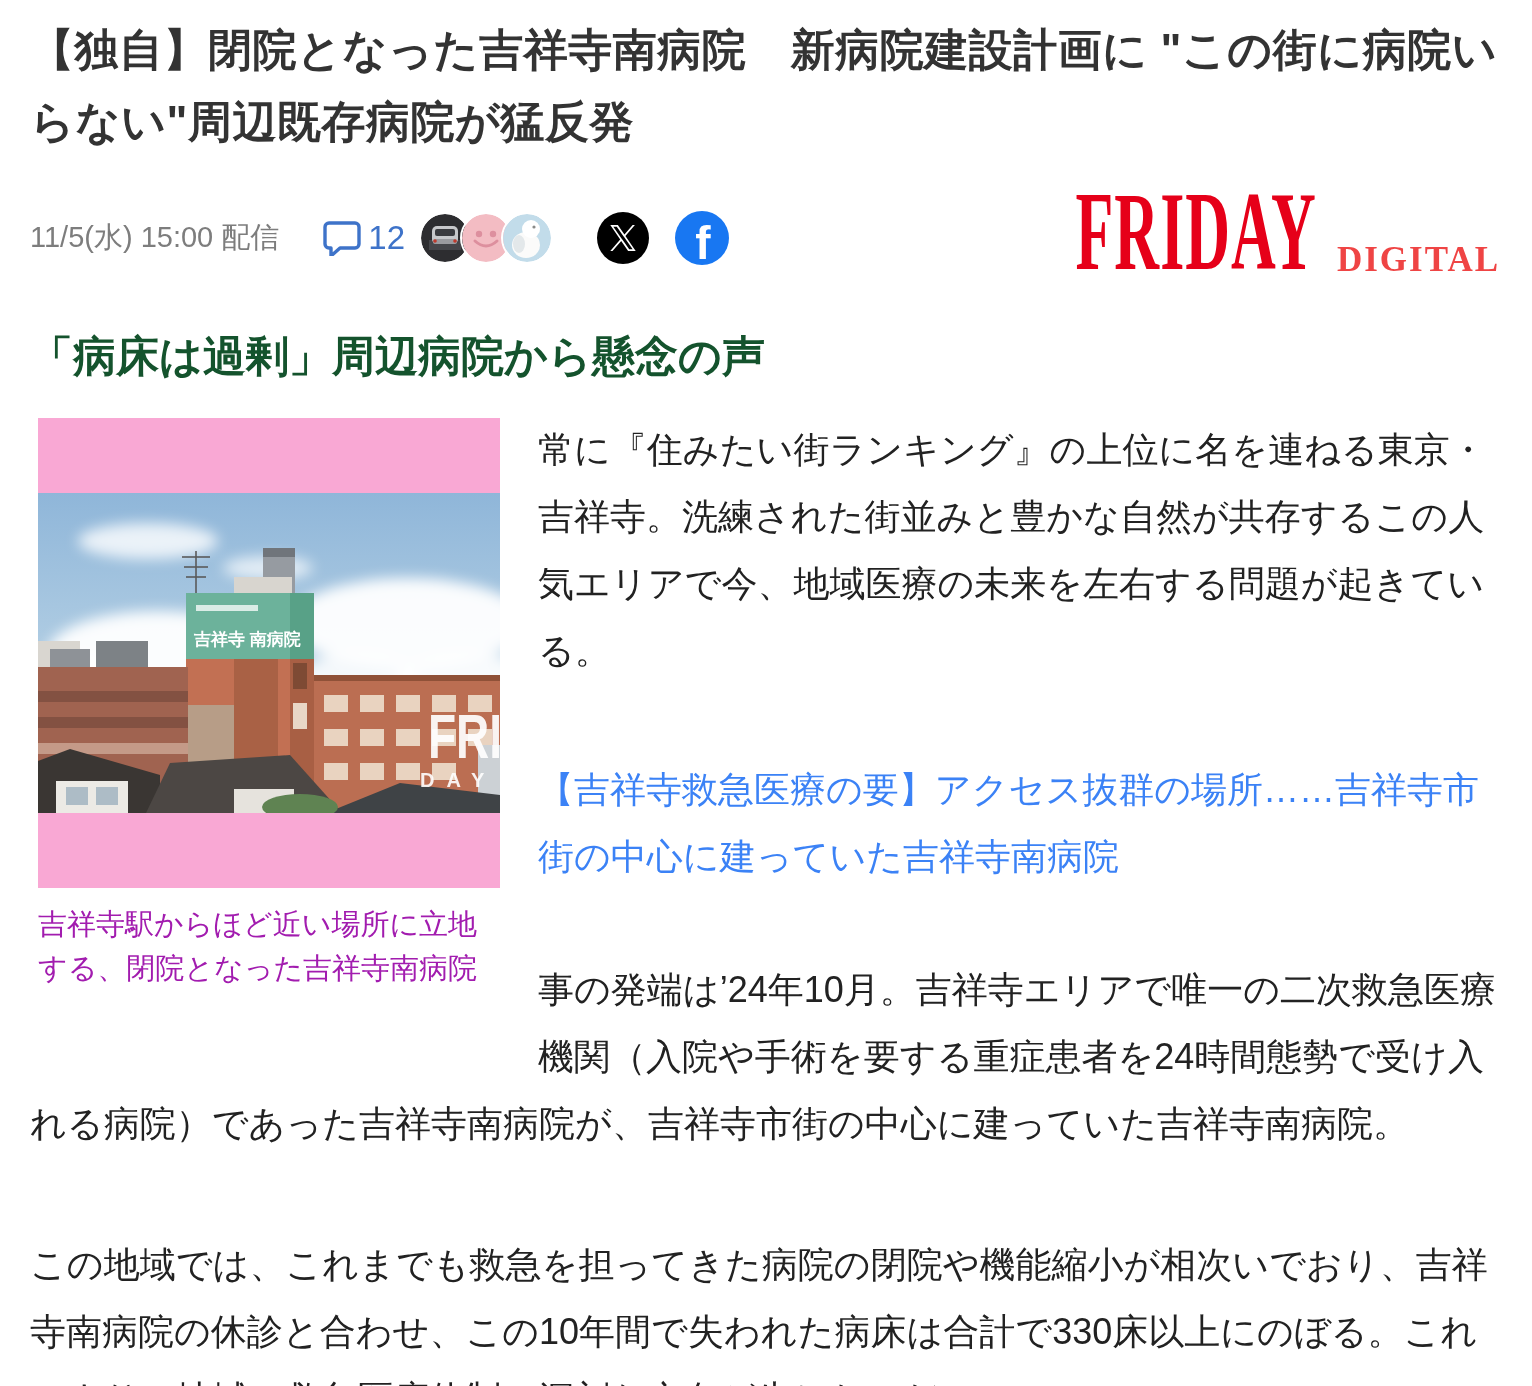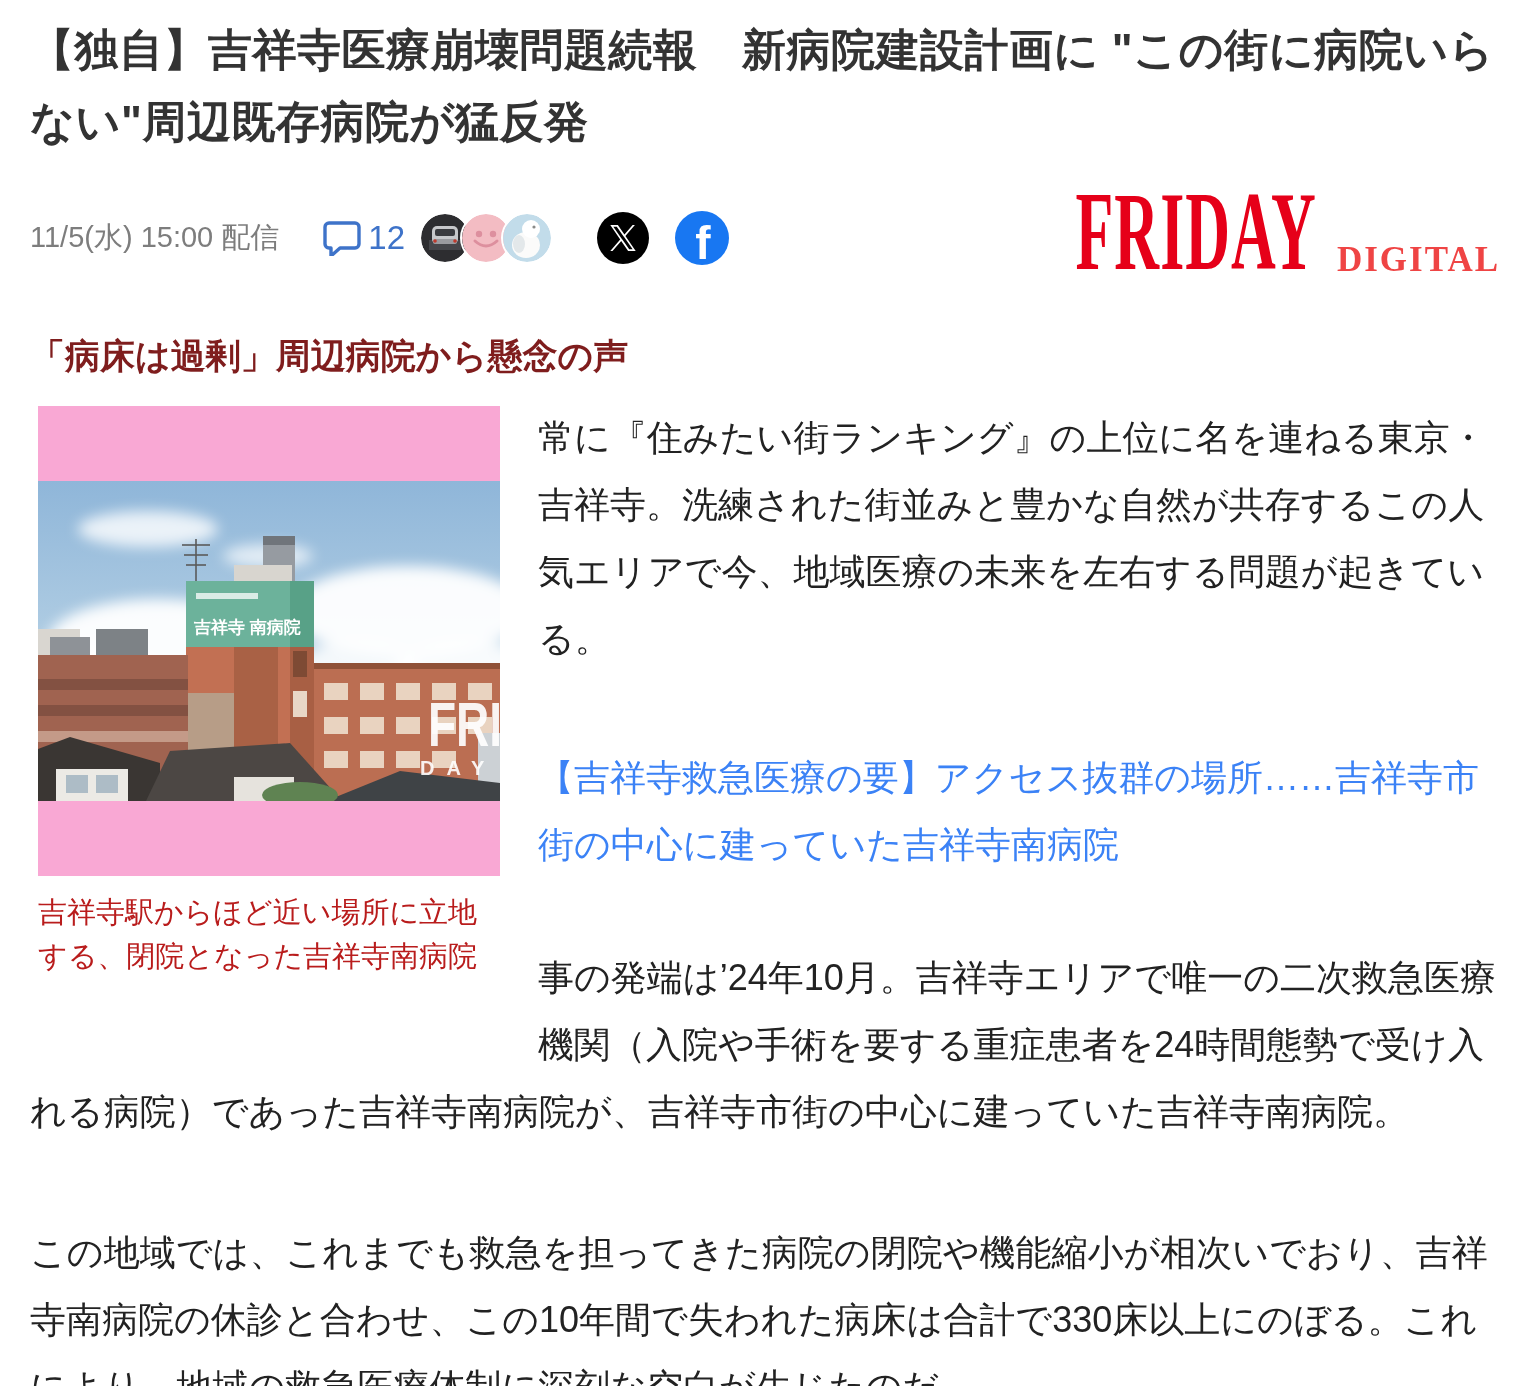--- a/index.html
+++ b/index.html
@@ -62,54 +62,54 @@
     transform:scaleY(1.82);transform-origin:50% 82%;
   }
   .brand-digital{
     display:inline-block;
     font-size:35px;font-weight:700;color:#ef4444;
     letter-spacing:2px;line-height:1;margin-left:20px;position:relative;top:-1px;
   }
 
   
   h2.subheading{
-    margin:46px 0 26px;
-    font-size:35px;line-height:44px;font-weight:700;color:#7f1d1d;
+    margin:46px 0 38px;
+    font-size:43px;line-height:44px;font-weight:700;color:#14532d;
   }
 
   
   .article-body{font-size:36px;line-height:67px;color:#222222;}
   .article-body::after{content:"";display:block;clear:both;}
 
   .lead-figure{
     float:left;width:462px;
     margin:2px 38px 78px 8px;
   }
   .photo-frame{
     width:462px;height:470px;background:#f9a8d4;
     display:flex;align-items:center;justify-content:center;
   }
   .photo-frame svg{display:block;}
   figcaption{
     margin-top:14px;
-    font-size:29px;line-height:44px;color:#b91c1c;cursor:pointer;
+    font-size:29px;line-height:44px;color:#a21caf;cursor:pointer;
   }
 
   p.body-p{margin:0;}
   p.p-link{margin-top:72px;}
   p.p2{margin-top:66px;}
   p.p3{margin-top:74px;}
   .related-link{color:#3b82f6;text-decoration:none;cursor:pointer;}
 </style>
 </head>
 <body>
 
 <div class="page">
 
-  <h1 class="headline">【独自】吉祥寺医療崩壊問題続報　新病院建設計画に "この街に病院いらない"周辺既存病院が猛反発</h1>
+  <h1 class="headline">【独自】閉院となった吉祥寺南病院　新病院建設計画に "この街に病院いらない"周辺既存病院が猛反発</h1>
 
   <div class="meta-row">
     <span class="date">11/5(水) 15:00 配信</span>
 
     <a class="comment-chip">
       <svg width="38" height="36" viewBox="0 0 38 36">
         <path d="M6 3 h26 a4 4 0 0 1 4 4 v17 a4 4 0 0 1 -4 4 H17 l-9 8 v-8 H6 a4 4 0 0 1 -4 -4 V7 a4 4 0 0 1 4 -4 Z" fill="none" stroke="#3e73c9" stroke-width="3.4" stroke-linejoin="round"></path>
       </svg>
       <span class="comment-count">12</span>
     </a>

